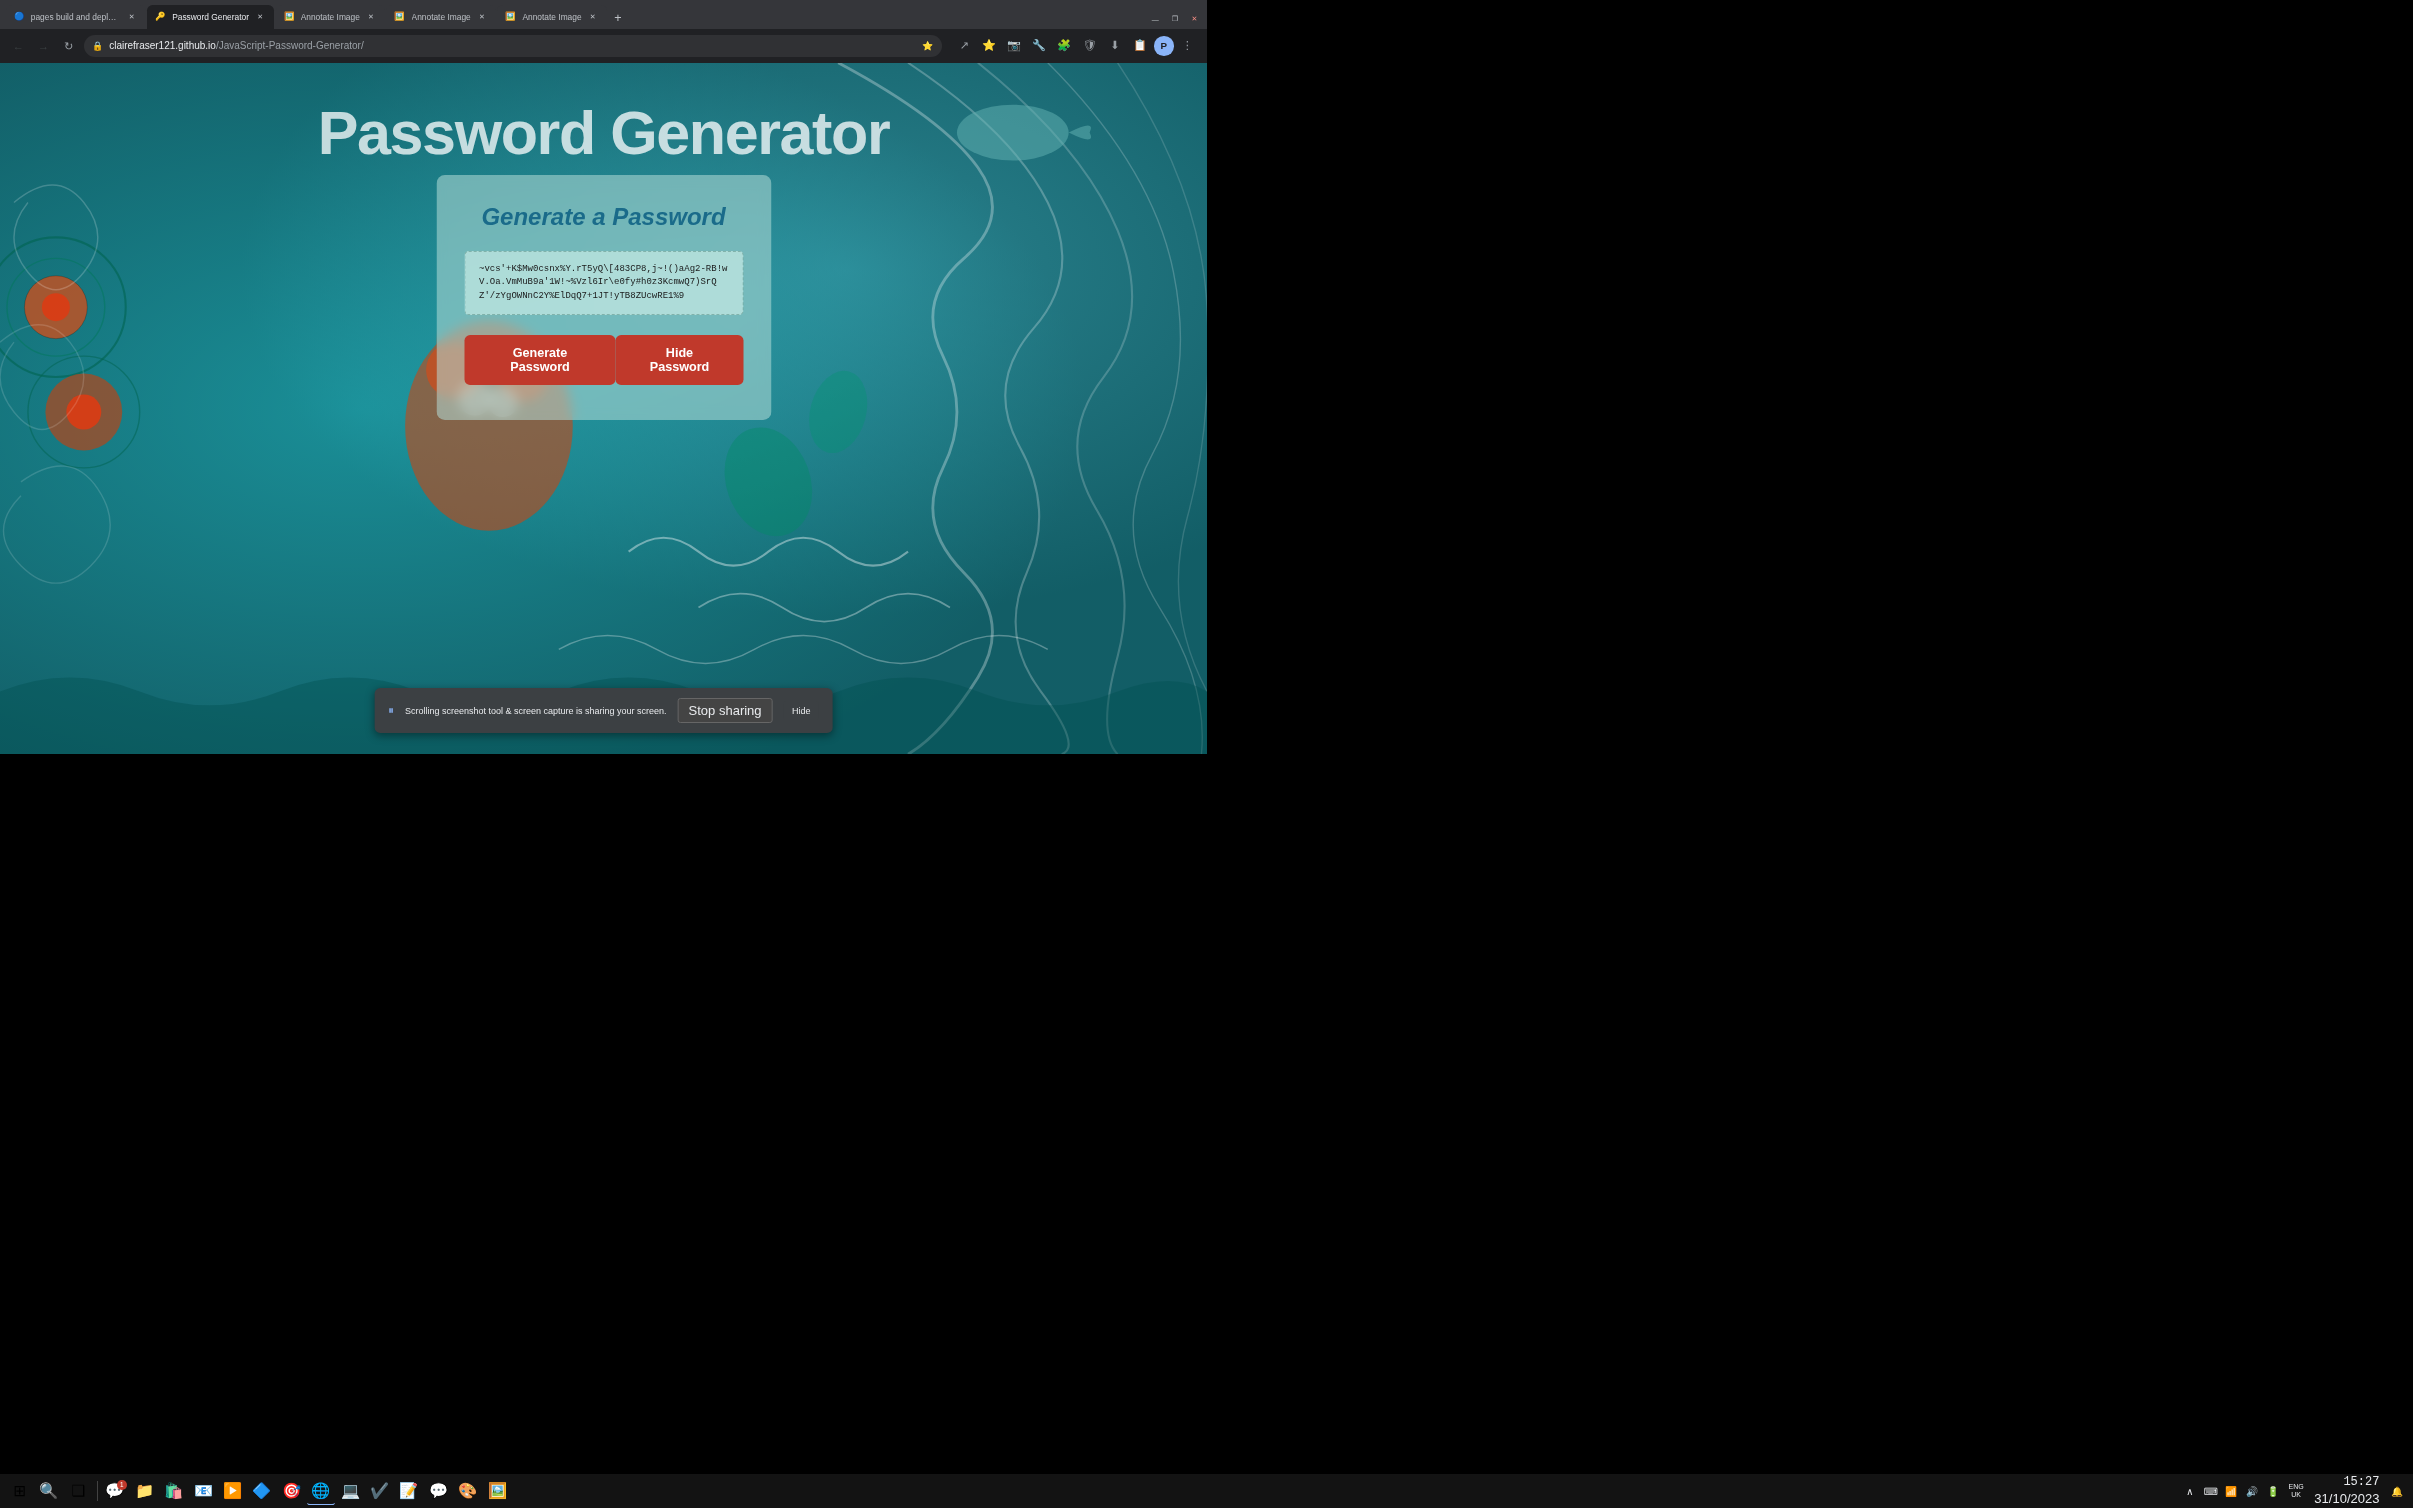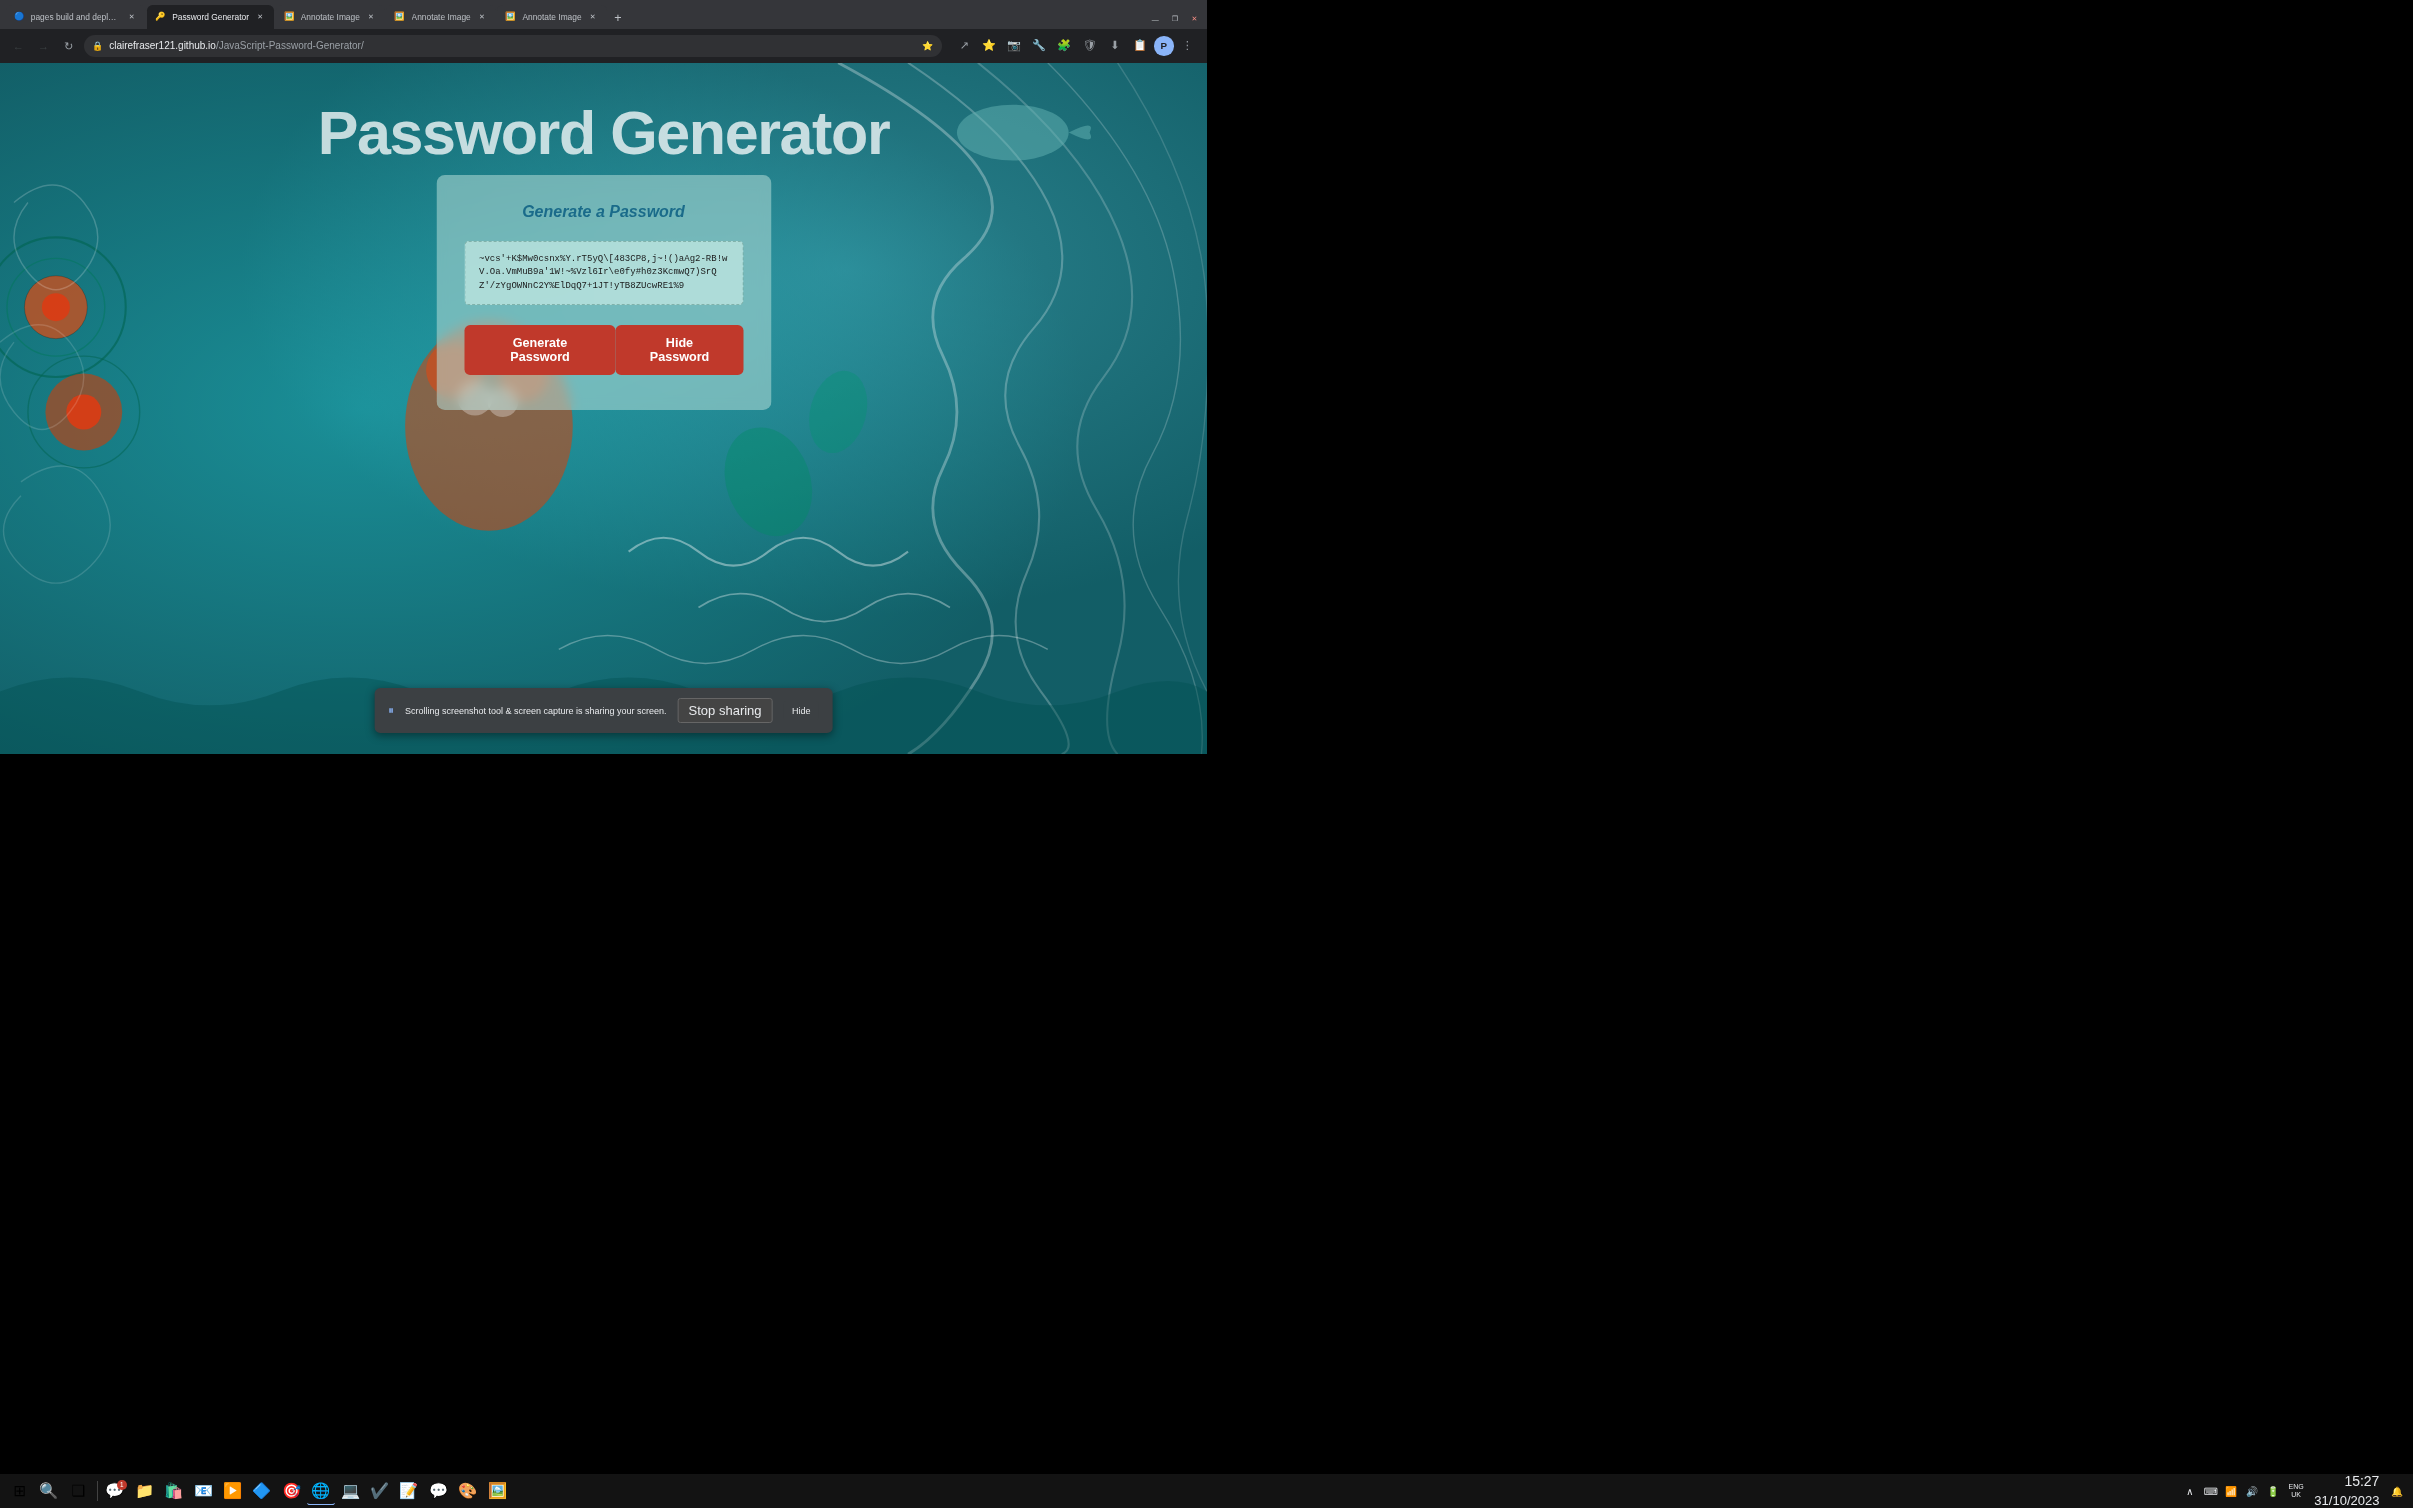--- a/index.html
+++ b/index.html
@@ -237,21 +237,21 @@
       width: 335px;
       background: rgba(180, 220, 215, 0.55);
       backdrop-filter: blur(5.6px);
       border-radius: 8.4px;
       padding: 28px 28px 35px;
       z-index: 20;
     }
 
     .card-title {
       text-align: center;
-      font-size: 16px;
+      font-size: 24px;
       font-weight: bold;
       color: #1a6b8a;
       margin-bottom: 19.6px;
       font-style: italic;
     }
 
     .password-display {
       background: rgba(200, 235, 230, 0.7);
       border: 1.4px dashed rgba(100,150,140,0.6);
       border-radius: 4.2px;
@@ -384,21 +384,21 @@
       font-size: 8.4px;
       color: #e8eaed;
     }
 
     .taskbar-time {
       text-align: right;
       padding: 0 5.6px;
       line-height: 1.4;
     }
 
-    .taskbar-time .time { font-size: 14px; }
+    .taskbar-time .time { font-size: 12px; font-family: Liberation Mono, monospace; }
     .taskbar-time .date { font-size: 13px; }
 
     .system-tray {
       display: flex;
       align-items: center;
       gap: 1.4px;
     }
 
     .tray-icon {
       width: 19.6px;

